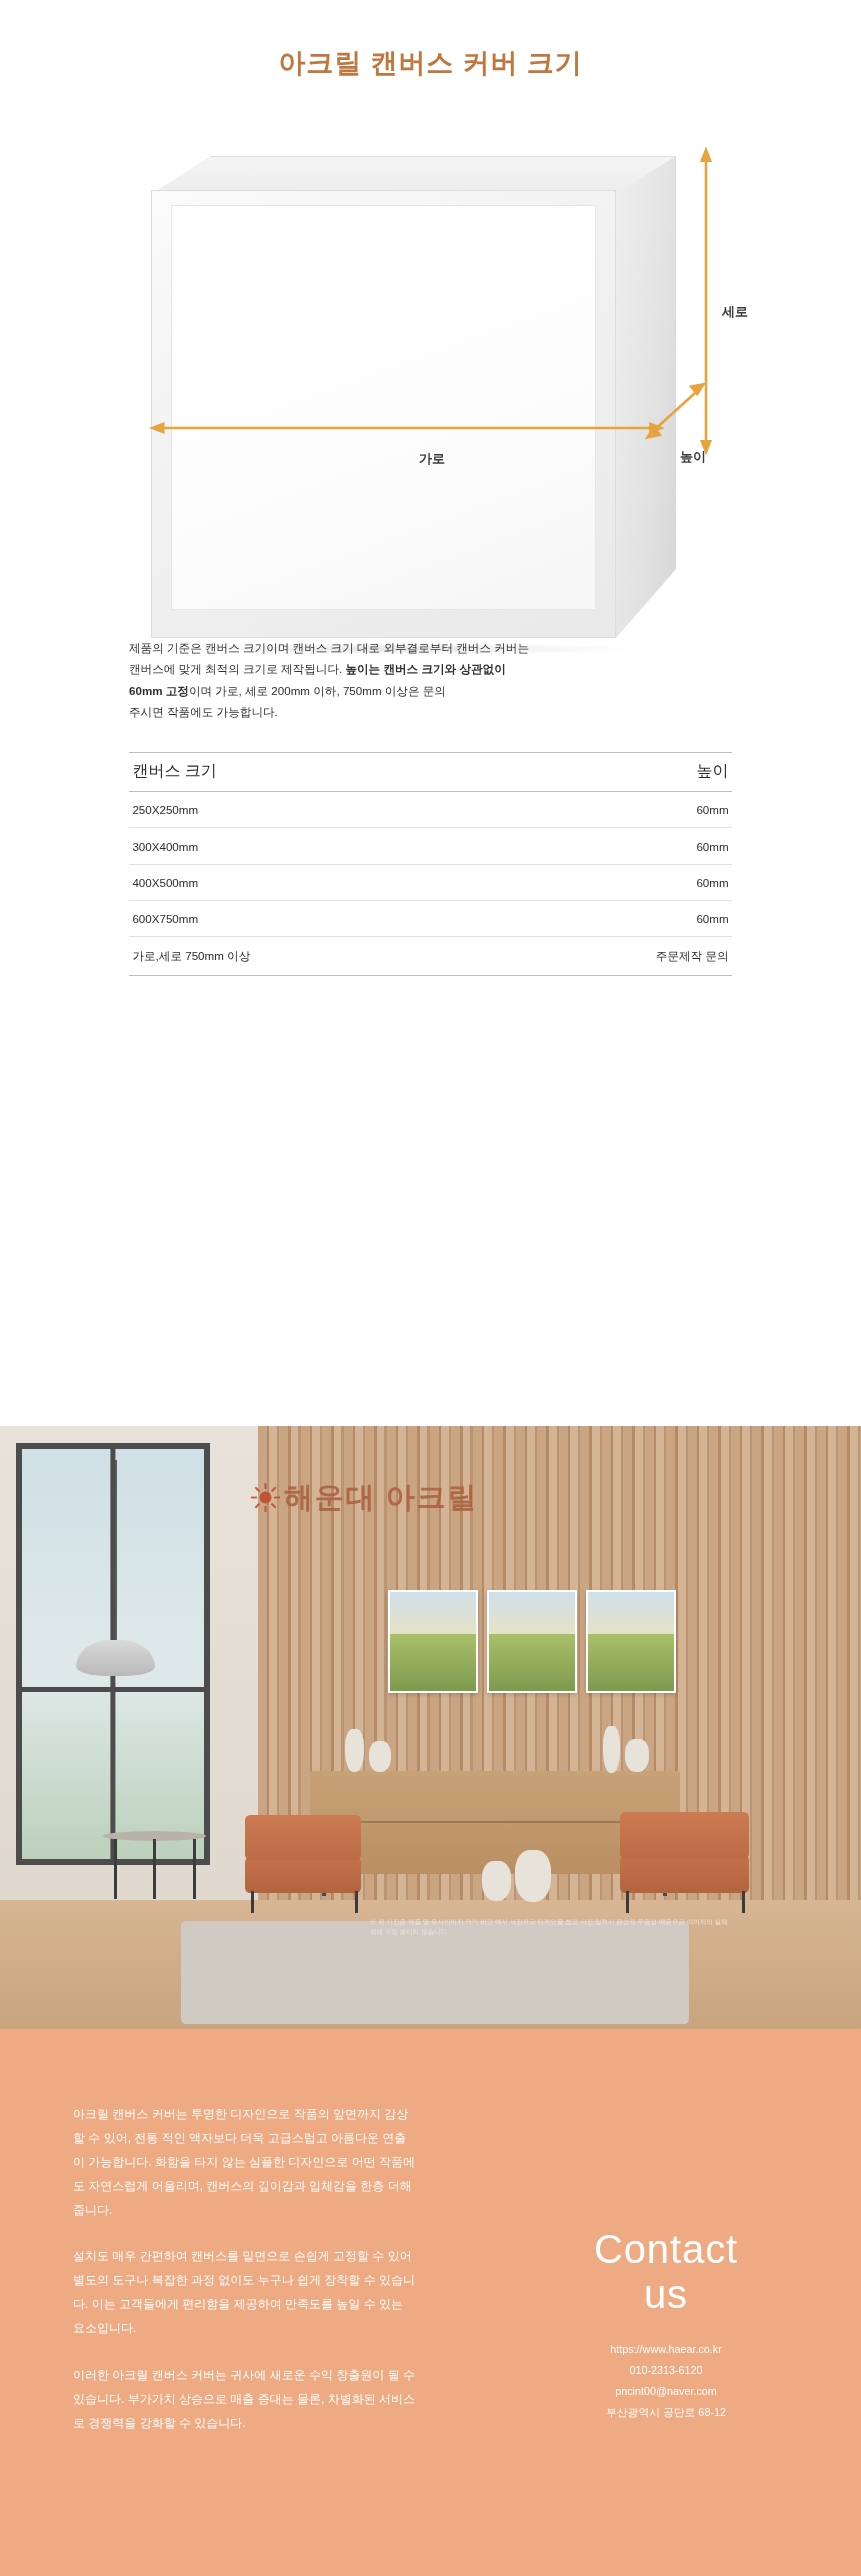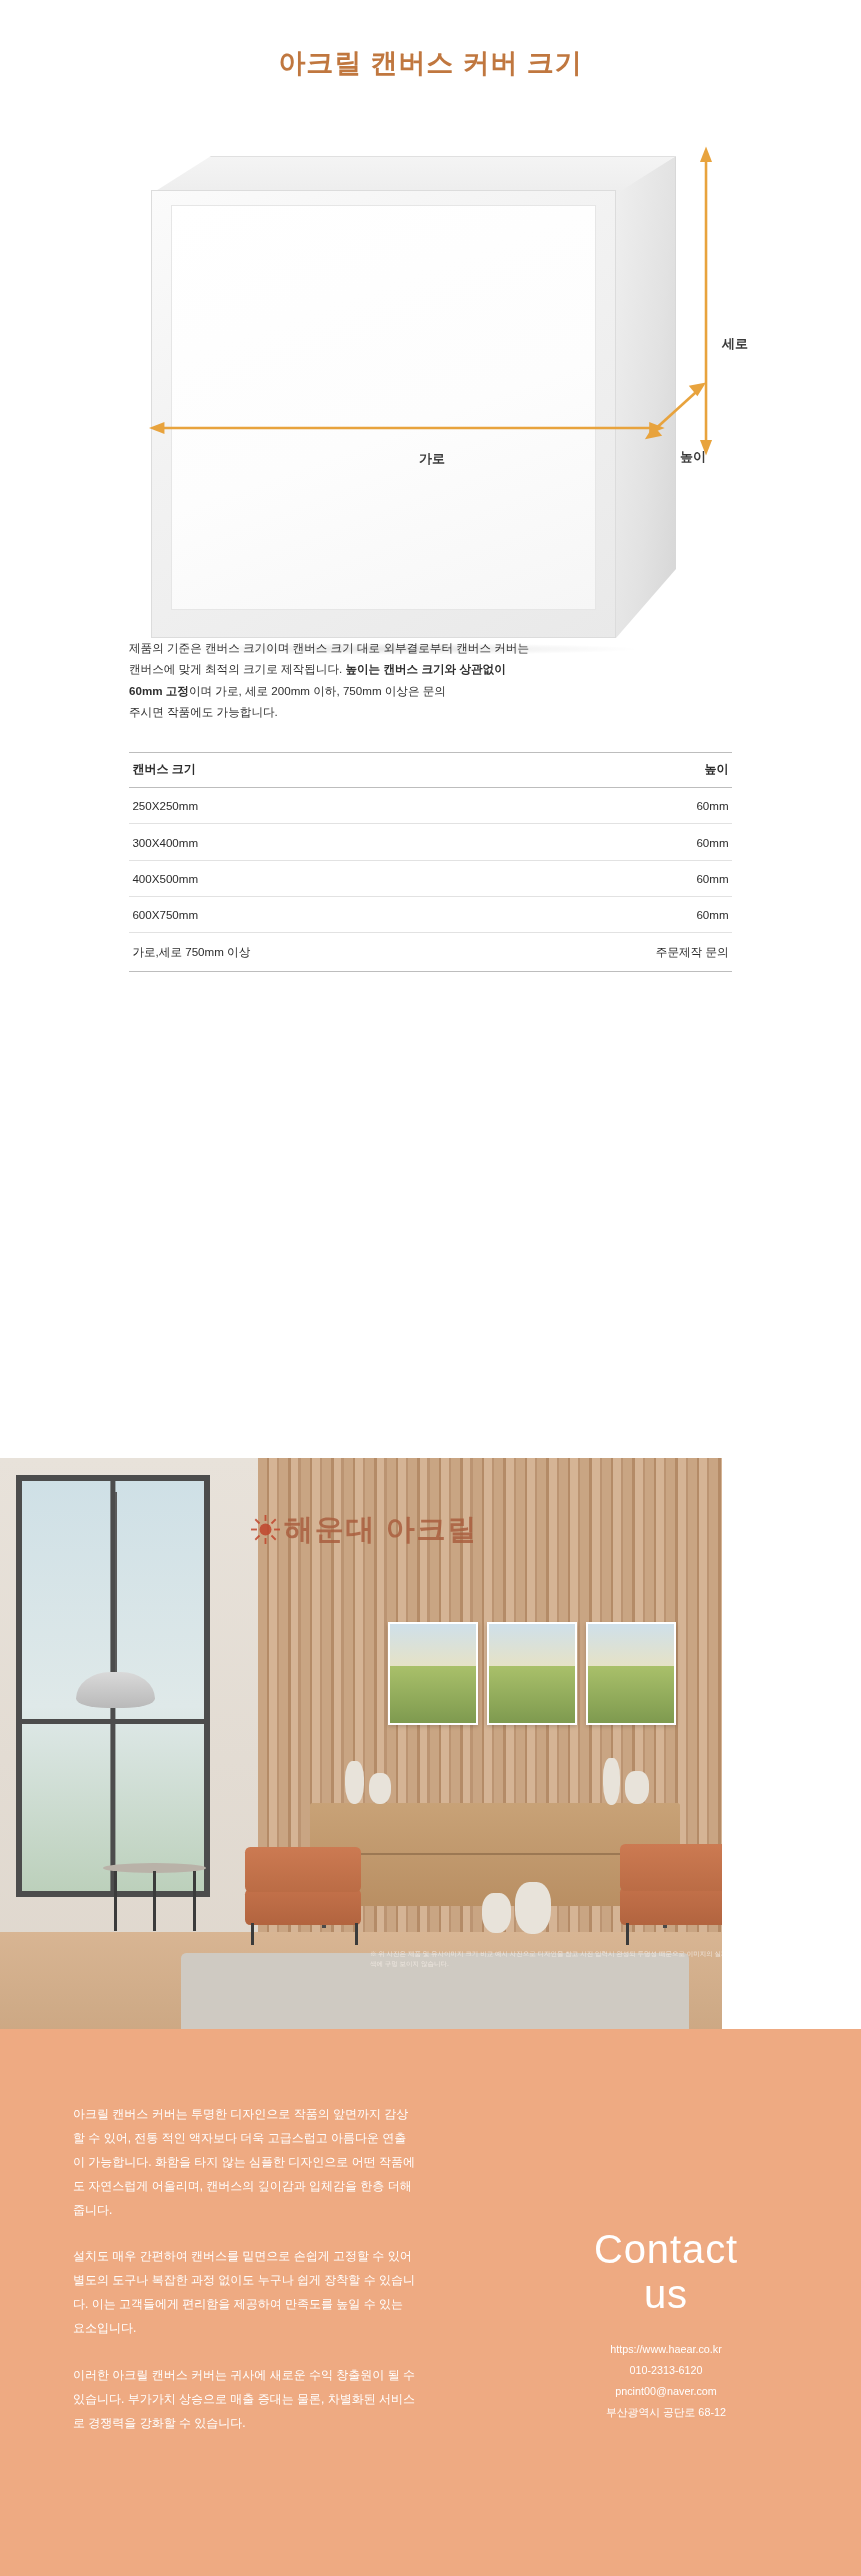--- a/index.html
+++ b/index.html
@@ -108,38 +108,38 @@
 
   .tbl {
     margin: 29px 129px 0 129px;
     width: 603px;
     border-collapse: collapse;
     font-size: 11.6px;
     color: #2b2b2b;
   }
   .tbl th {
     text-align: left;
-    font-weight: bold;
+    font-weight: normal;
     padding: 8.6px 3.4px;
     border-bottom: 0.9px solid #bdbdbd;
     border-top: 0.9px solid #bdbdbd;
-    font-size: 12px;
+    font-size: 16px;
   }
   .tbl th.r, .tbl td.r { text-align: right; }
   .tbl td {
     padding: 11.2px 3.4px;
     border-bottom: 0.9px solid #e2e2e2;
   }
   .tbl tr:last-child td { border-bottom: 0.9px solid #bdbdbd; }
 
   
   .photo {
     position: absolute;
-    left: 0; top: 1458px;
-    width: 722px;
+    left: 0; top: 1426px;
+    width: 861px;
     height: 603px;
     overflow: hidden;
     background: #cbb49c;
   }
   
   .slats {
     position: absolute; left: 258px; top: 0;
     width: 603px; height: 603px;
     background: repeating-linear-gradient(90deg,
       #c9a583 0px, #c9a583 8.6px,
@@ -316,21 +316,21 @@
 
       <line x1="185" y1="375" x2="760" y2="375" stroke="#e8a33d" stroke-width="3"></line>
       <polygon points="173,375 191,368 191,382" fill="#e8a33d"></polygon>
       <polygon points="772,375 754,368 754,382" fill="#e8a33d"></polygon>
 
       <line x1="757" y1="380" x2="812" y2="330" stroke="#e8a33d" stroke-width="3"></line>
       <polygon points="820,322 800,326 810,338" fill="#e8a33d"></polygon>
       <polygon points="749,388 769,384 759,372" fill="#e8a33d"></polygon>
     </svg>
 
-    <div class="lbl" style="left:722px; top:230px;font-family:Liberation Mono, monospace;">세로</div>
+    <div class="lbl" style="left:722px; top:198px;font-family:Liberation Mono, monospace;">세로</div>
     <div class="lbl" style="left:419px; top:345px;">가로</div>
     <div class="lbl" style="left:680px; top:343px;">높이</div>
   </div>
 
   <div class="content">
     <div class="desc">
       <div>제품의 기준은 캔버스 크기이며 캔버스 크기 대로 외부결로부터 캔버스 커버는</div>
       <div>
         <span>캔버스에 맞게 최적의 크기로 제작됩니다. </span><b>높이는 캔버스 크기와 상관없이</b>
       </div>

